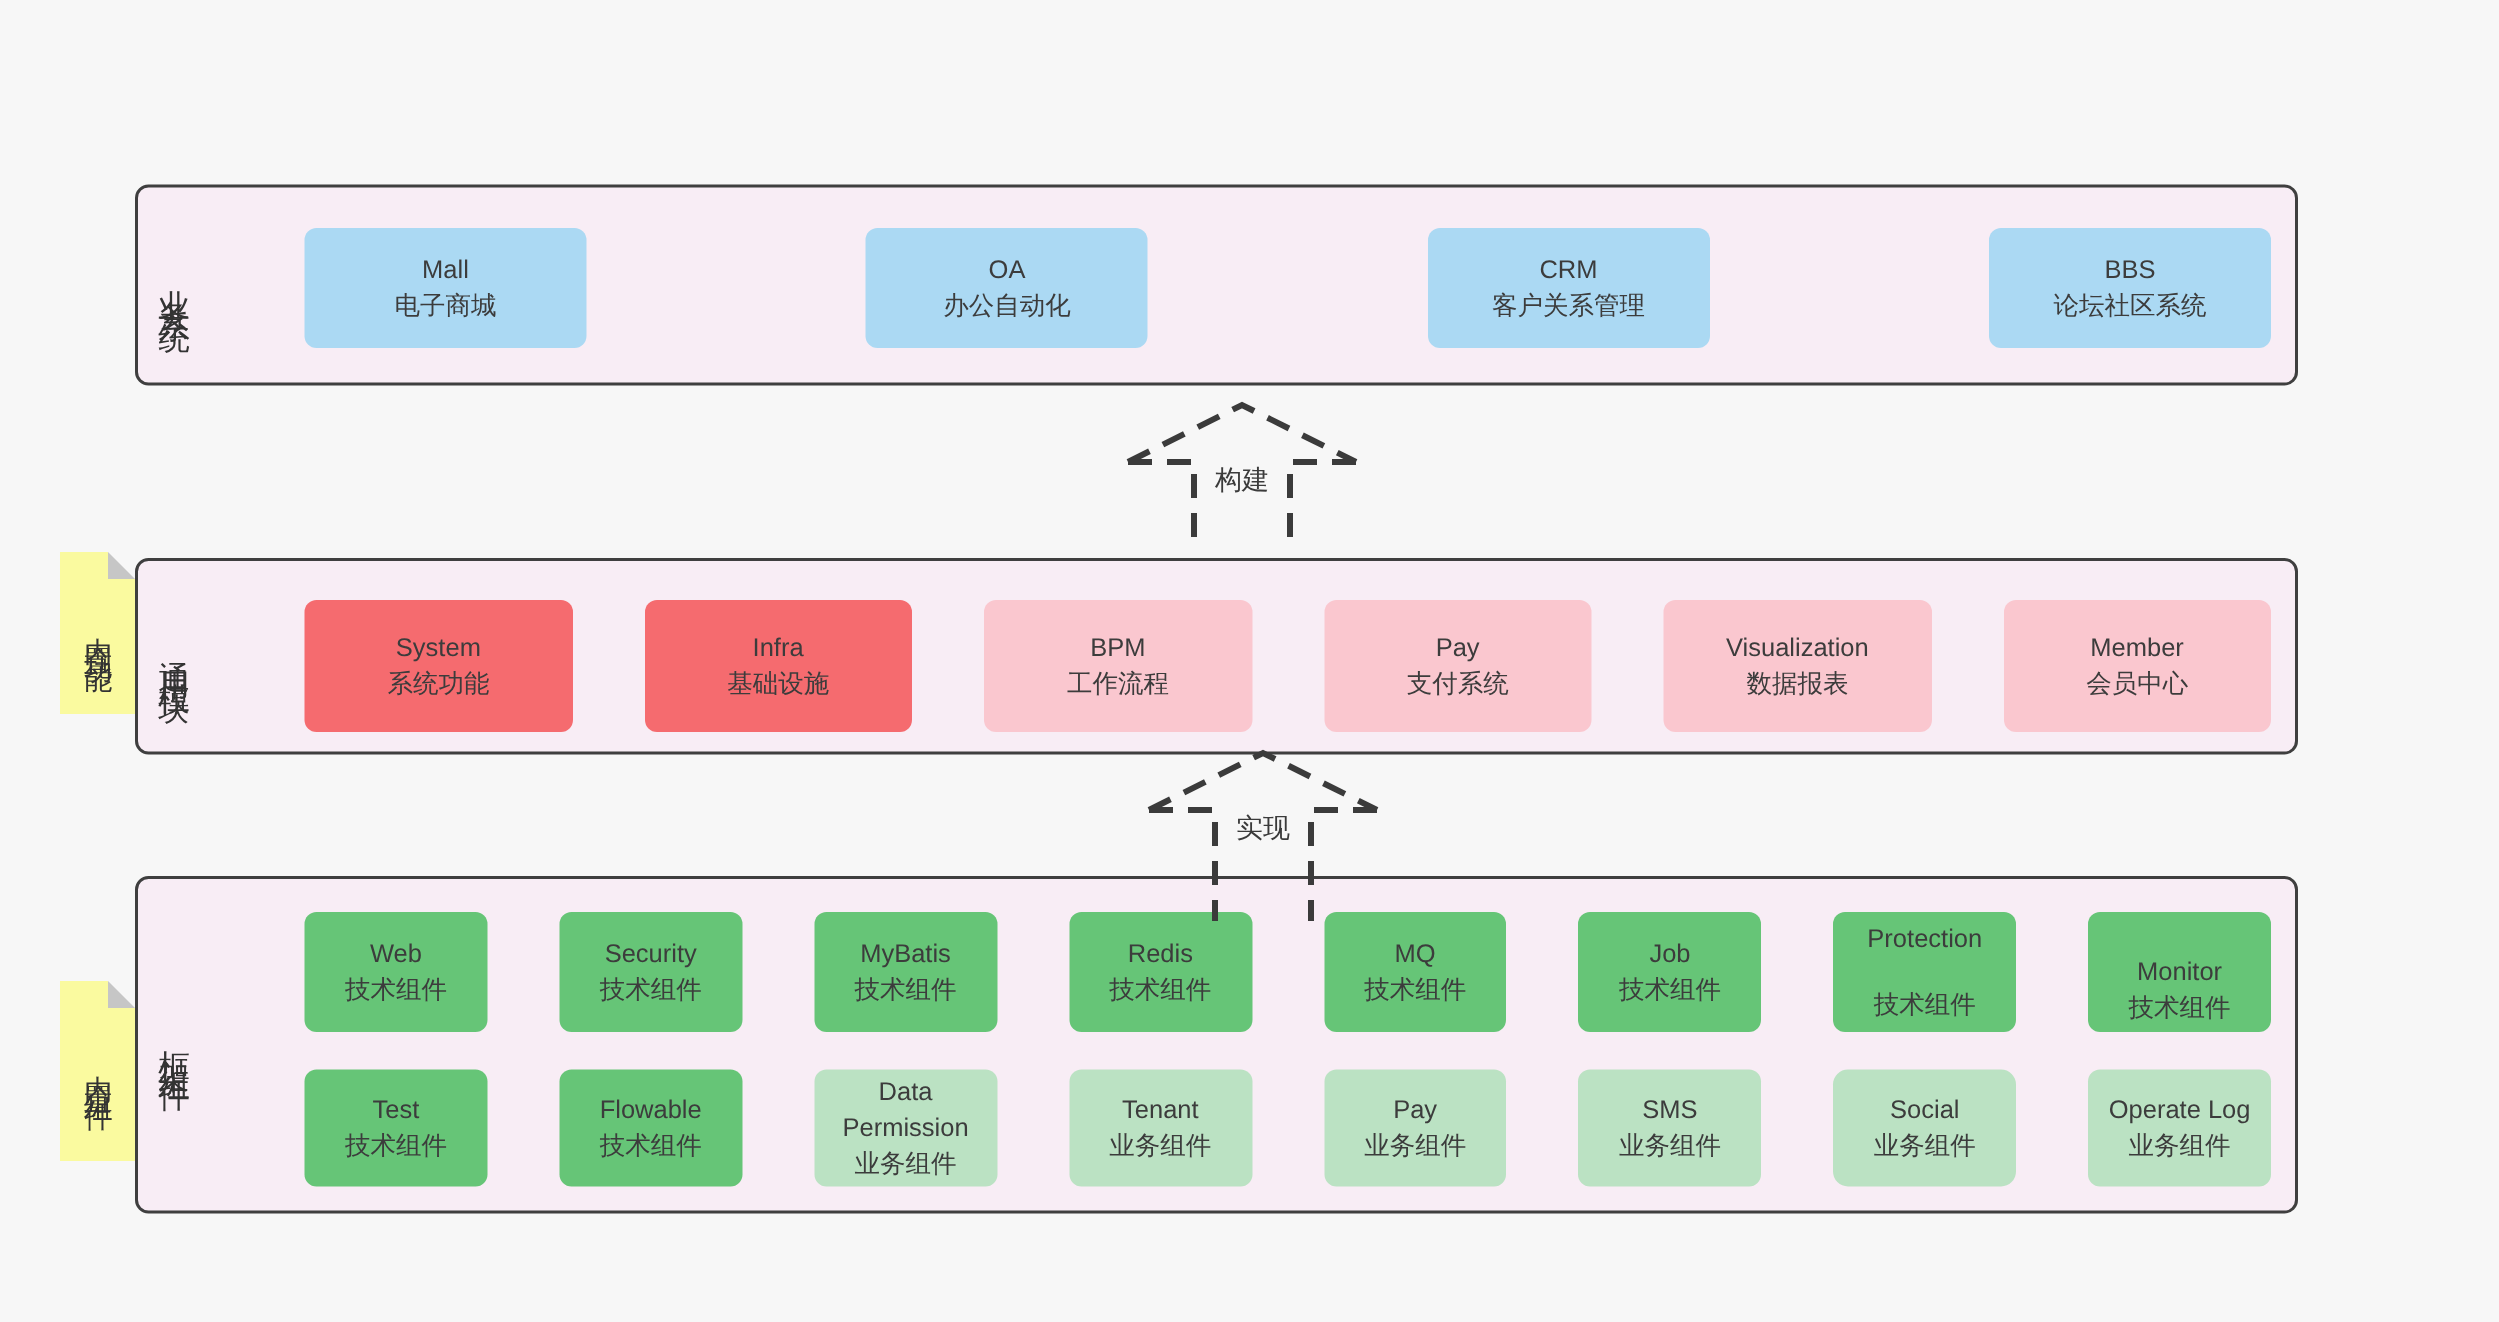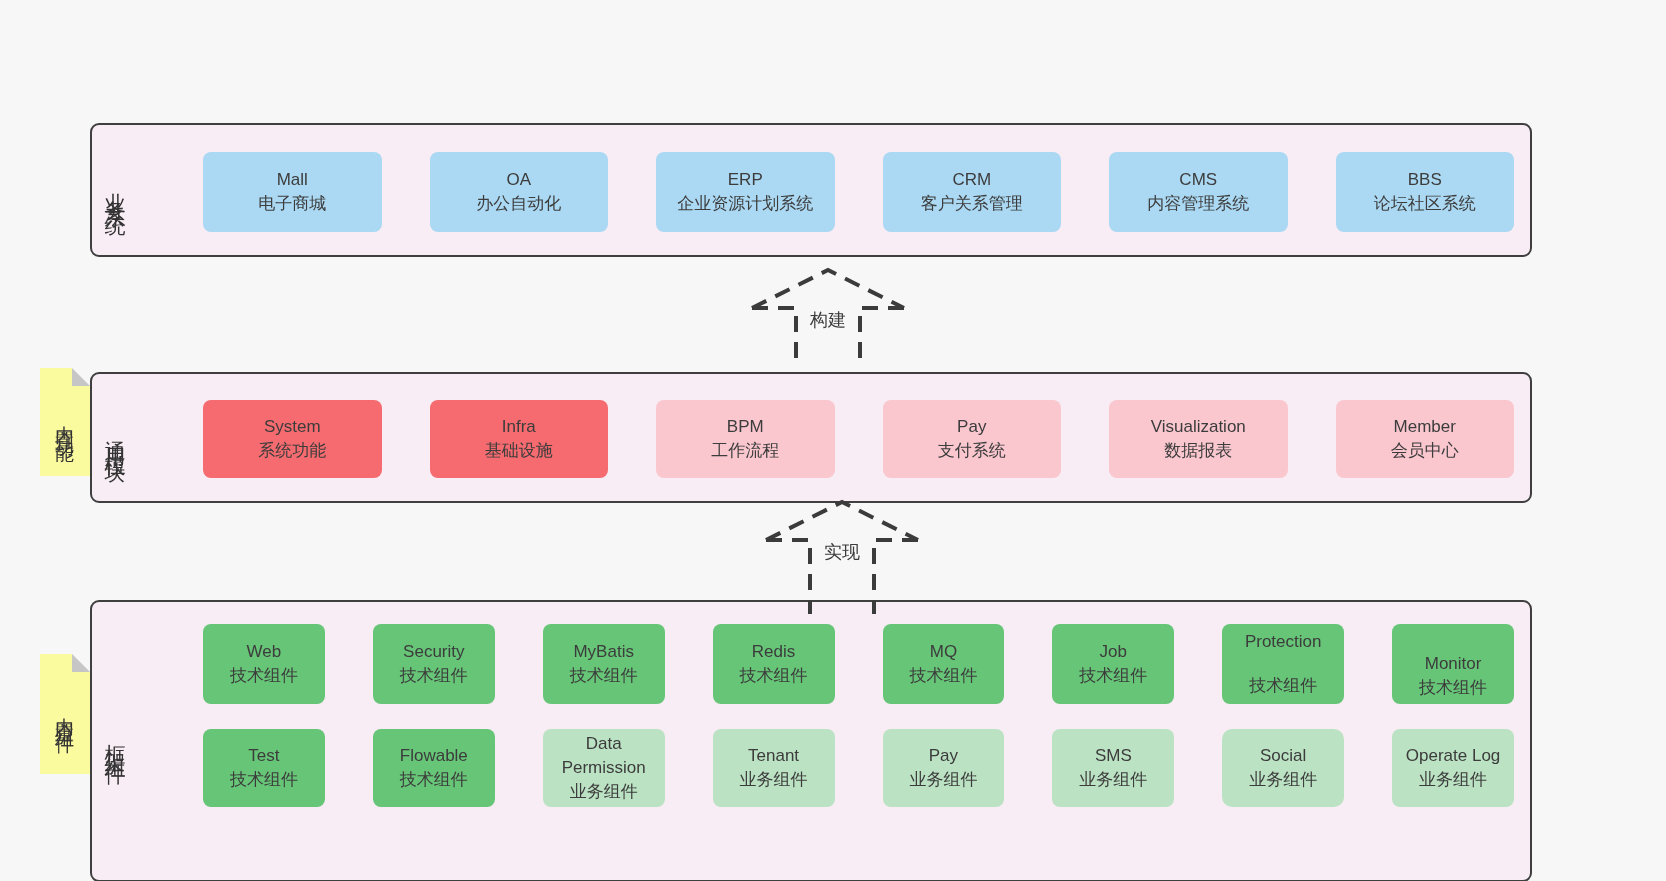--- a/index.html
+++ b/index.html
@@ -14,21 +14,21 @@
 
   
   .band {
     position:absolute; left:90px; width:1442px;
     background: var(--c-band_bg, #f8edf5);
     border:2px solid var(--c-band_border, #3f3f3f);
     border-radius:9px; z-index:2;
   }
   .band-business   { top:123px; height:134px; }
   .band-modules    { top:372px; height:131px; }
-  .band-components { top:600px; height:282px; }
+  .band-components { top:584px; height:225px; }
 
   .vlabel {
     position:absolute; left:13px; top:50%; transform:translateY(-50%);
     writing-mode:vertical-lr; text-orientation:upright;
     font-size:21px; letter-spacing:7px; line-height:1;
     color:#333; white-space:nowrap;
   }
 
   .box-row {
     position:absolute; left:63px; right:16px;
@@ -38,21 +38,21 @@
   .band-modules  .box-row   { top:26px; }
   .band-components .row-0   { top:22px; }
   .band-components .row-1   { top:127px; }
 
   .box {
     width:188px; height:80px; border-radius:8px;
     display:flex; flex-direction:column; justify-content:center; align-items:center;
     text-align:center; padding:4px 10px;
     font-size:17px; line-height:24px;margin-left:48px;
   }
-  .band-modules .box { height:78px; }
+  .band-modules .box { height:88px; }
   .band-components .box { width:150px; height:80px; }
   .band-components .row-1 .box { height:78px; }
   .box-title, .box-subtitle { width:100%; }
 
   
   .sticky {
     position:absolute; left:40px; width:50px; z-index:1;
     background: var(--c-yellow, #fafa9f);
     display:flex; justify-content:center; align-items:center;
   }
@@ -108,30 +108,22 @@
         <div class="box-row row-0">
           <div class="box tone-blue" style="background: rgb(171, 217, 243);">
             <div class="box-title">Mall</div>
             <div class="box-subtitle">电子商城</div>
           </div>
           <div class="box tone-blue" style="background: rgb(171, 217, 243);">
             <div class="box-title">OA</div>
             <div class="box-subtitle">办公自动化</div>
           </div>
           <div class="box tone-blue" style="background: rgb(171, 217, 243);">
-            <div class="box-title">ERP</div>
-            <div class="box-subtitle">企业资源计划系统</div>
-          </div>
-          <div class="box tone-blue" style="background: rgb(171, 217, 243);">
             <div class="box-title">CRM</div>
             <div class="box-subtitle">客户关系管理</div>
-          </div>
-          <div class="box tone-blue" style="background: rgb(171, 217, 243);">
-            <div class="box-title">CMS</div>
-            <div class="box-subtitle">内容管理系统</div>
           </div>
           <div class="box tone-blue" style="background: rgb(171, 217, 243);">
             <div class="box-title">BBS</div>
             <div class="box-subtitle">论坛社区系统</div>
           </div>
         </div>
       </div>
       <div class="band band-modules">
         <div class="vlabel">通用模块</div>
         <div class="box-row row-0">

